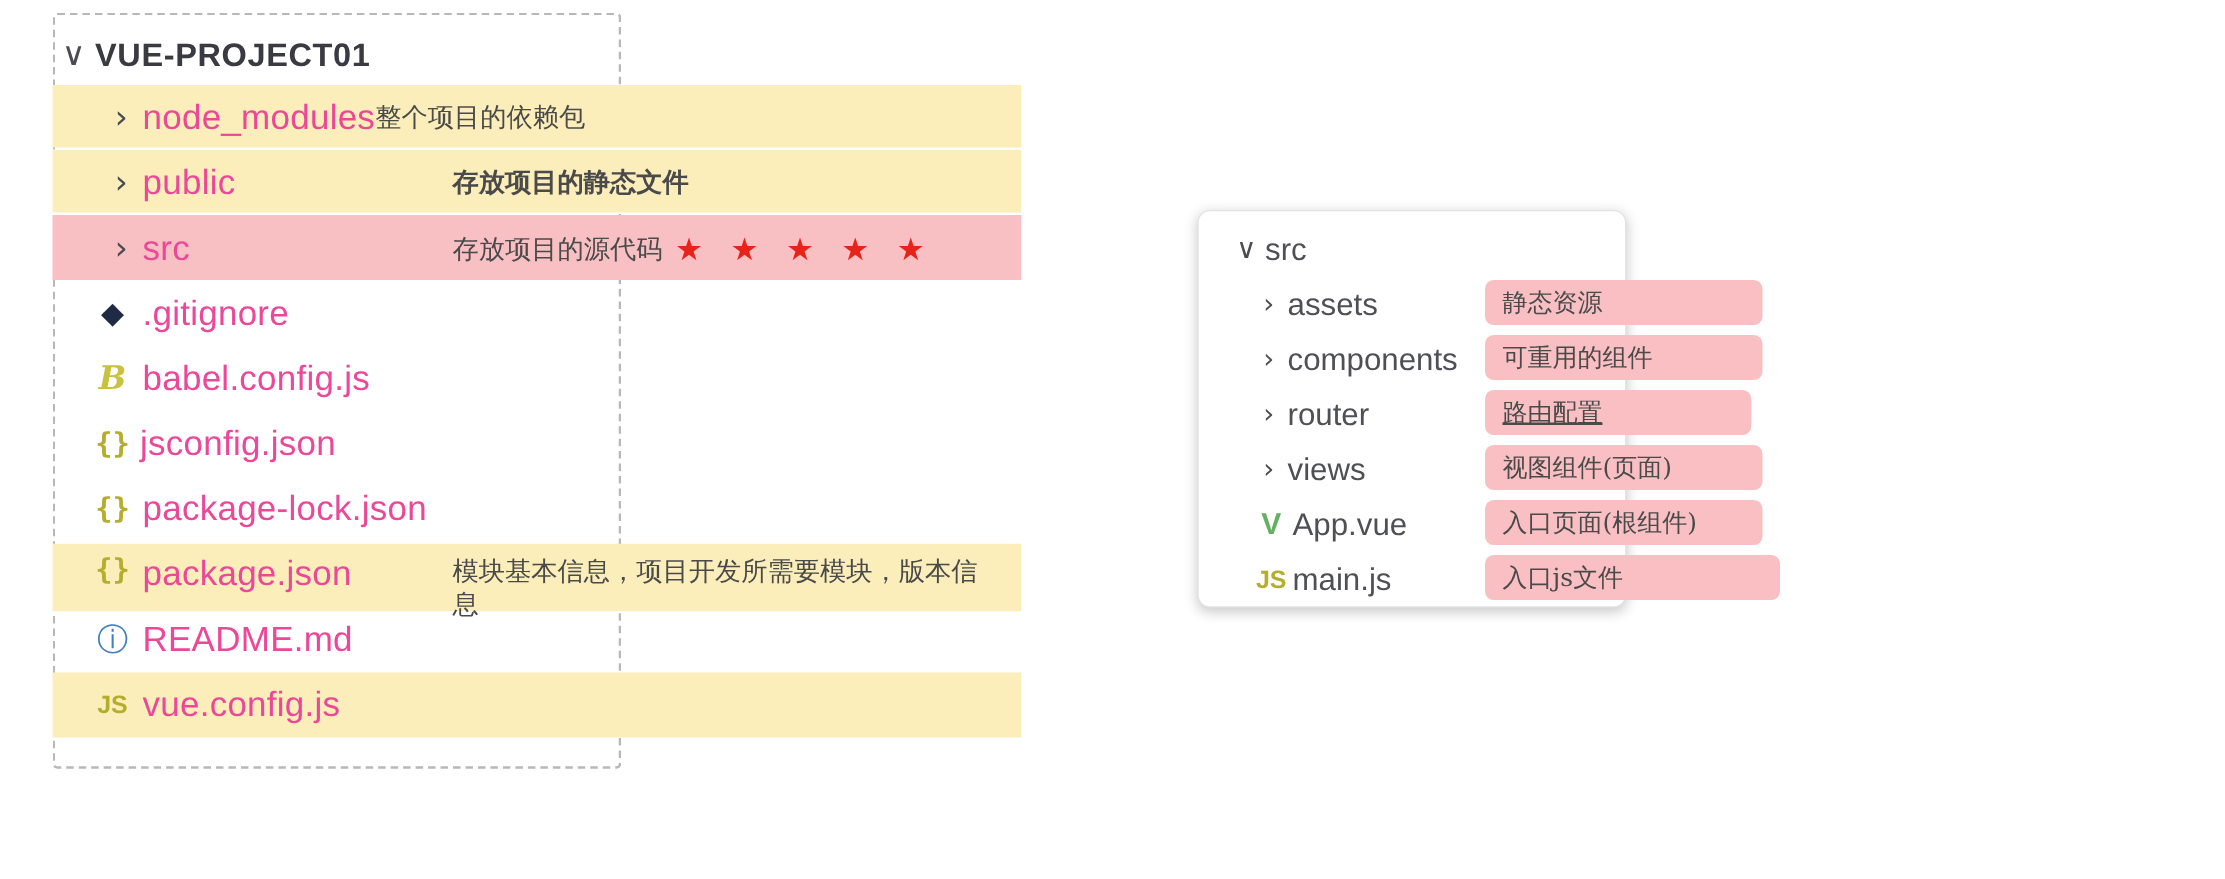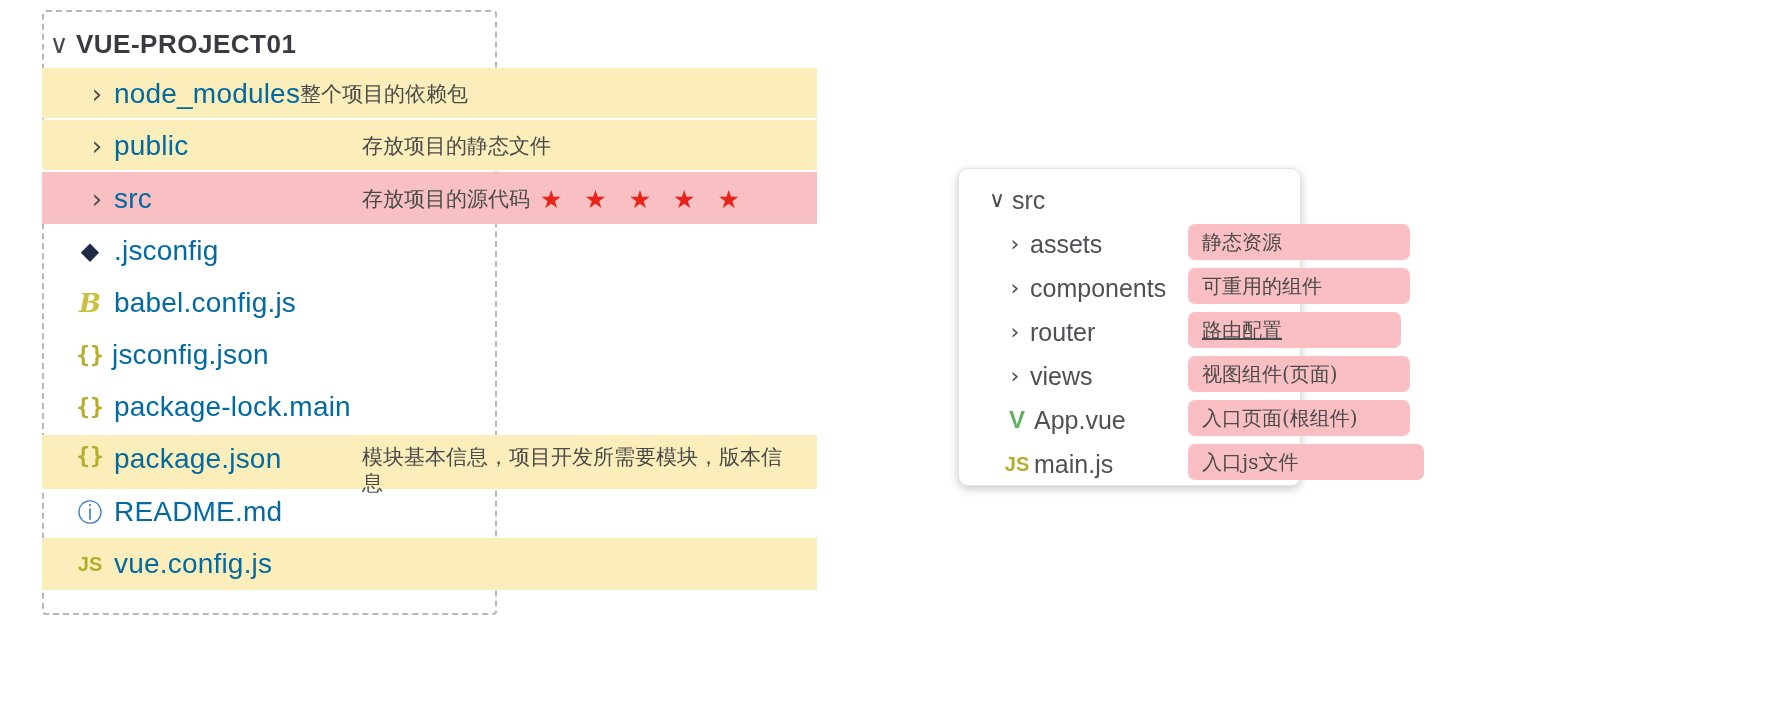--- a/index.html
+++ b/index.html
@@ -61,21 +61,21 @@
     width: 40px;
     flex: 0 0 40px;
     text-align: center;
     font-size: 22px;
     line-height: 1;
     margin-left: 28px;
   }
 
   .fname {
     font-size: 28px;
-    color: #0369a1;
+    color: #ec4899;
     font-weight: 400;
     letter-spacing: .2px;
     white-space: nowrap;
     font-family: "Liberation Sans", "DejaVu Sans", sans-serif;
   }
   .fname.root {
     font-weight: bold;
     color: #3a3a42;
     font-size: 26px;
     letter-spacing: .5px;
@@ -177,48 +177,48 @@
 
 <div class="row" style="top:68px;">
   <span class="twisty indent">›</span>
   <span class="fname">node_modules</span>
   <span class="desc" style="">整个项目的依赖包</span>
 </div>
 
 <div class="row" style="top:120px;">
   <span class="twisty indent">›</span>
   <span class="fname">public</span>
-  <span class="desc" style="position:absolute;left:320px;">存放项目的静态文件</span>
+  <span class="desc" style="position:absolute;left:320px;font-weight:bold;">存放项目的静态文件</span>
 </div>
 
 <div class="row" style="top:173px;">
   <span class="twisty indent">›</span>
   <span class="fname">src</span>
   <span class="desc" style="position:absolute;left:320px;">存放项目的源代码</span>
   <span class="stars" style="position:absolute;left:486px;">★ ★ ★ ★ ★</span>
 </div>
 
 <div class="row" style="top:225px;">
   <span class="ficon icon-git">◆</span>
-  <span class="fname" style="margin-left:4px;">.jsconfig</span>
+  <span class="fname" style="margin-left:4px;">.gitignore</span>
 </div>
 
 <div class="row" style="top:277px;">
   <span class="ficon icon-babel">B</span>
   <span class="fname" style="margin-left:4px;">babel.config.js</span>
 </div>
 
 <div class="row" style="top:329px;">
   <span class="ficon icon-json">{}</span>
   <span class="fname" style="margin-left:2px;">jsconfig.json</span>
 </div>
 
 <div class="row" style="top:381px;">
   <span class="ficon icon-json">{}</span>
-  <span class="fname" style="margin-left:4px;">package-lock.main</span>
+  <span class="fname" style="margin-left:4px;">package-lock.json</span>
 </div>
 
 <div class="row" style="top:435px;height:54px;align-items:flex-start;padding-top:8px;">
   <span class="ficon icon-json" style="margin-top:2px;">{}</span>
   <span class="fname" style="margin-left:4px;">package.json</span>
   <span class="desc wrap" style="position:absolute;left:320px;top:10px;">模块基本信息，项目开发所需要模块，版本信息</span>
 </div>
 
 <div class="row" style="top:486px;">
   <span class="ficon icon-info">ⓘ</span>

